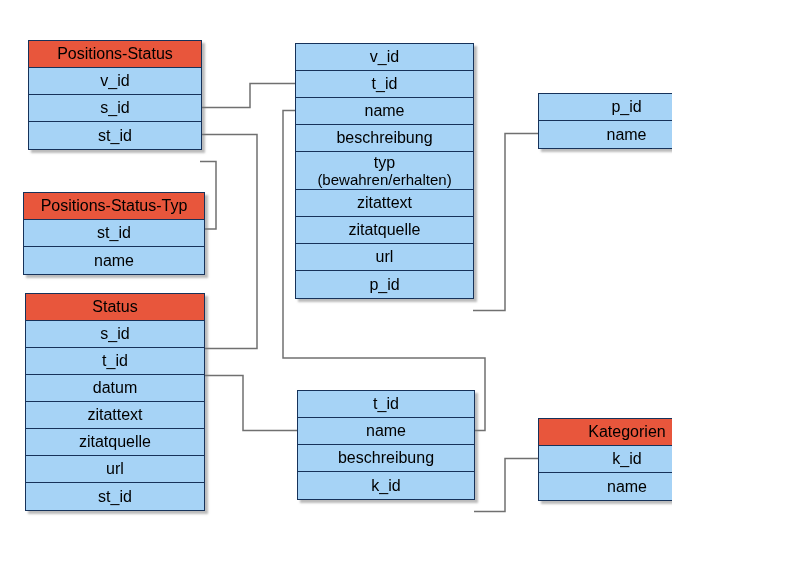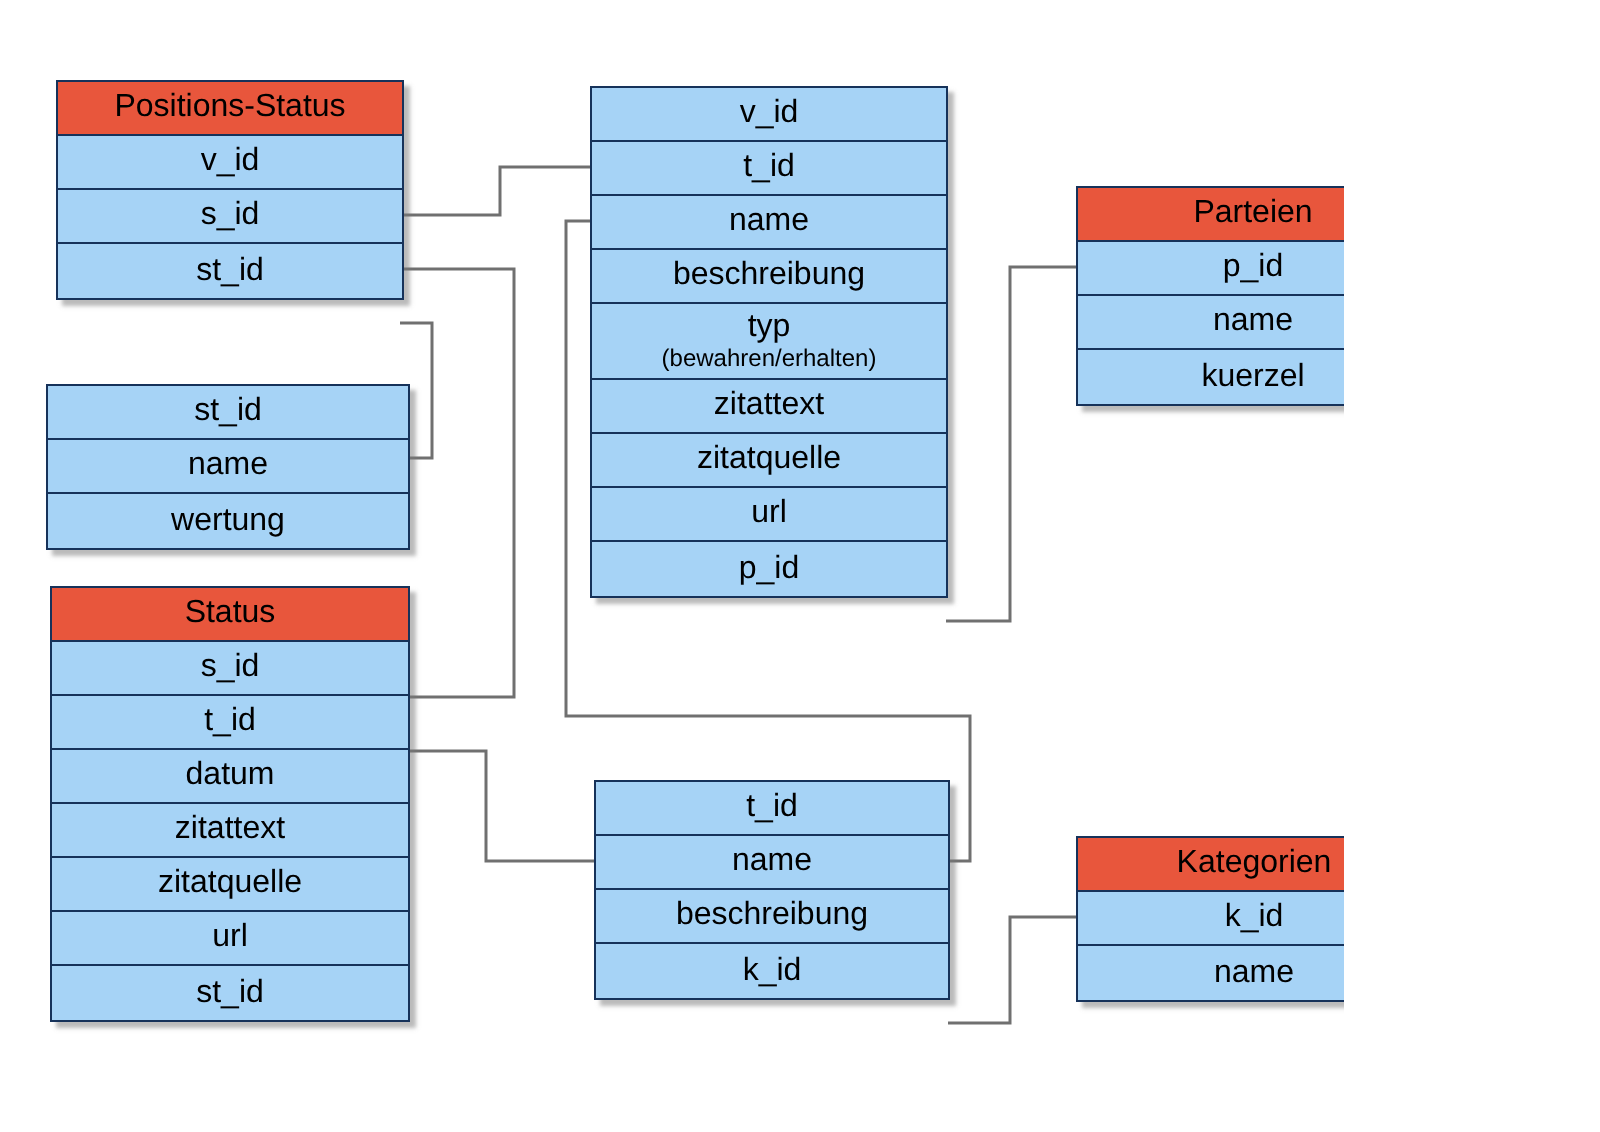--- a/index.html
+++ b/index.html
@@ -46,21 +46,21 @@
     display:flex;align-items:center;justify-content:center;
     font-size:16px;line-height:1;
   }
   .row:last-child{border-bottom:none;}
   .row-typ{
     height:38px;
     flex-direction:column;
     justify-content:center;
   }
   .row-typ .note{
-    font-size:12px;
+    font-size:15px;
     margin-top:1px;
   }
 </style>
 </head>
 <body>
 
 <div class="canvas">
 
   <svg class="wires" viewBox="0 0 800 566" xmlns="http://www.w3.org/2000/svg">
       <polyline points="200,107.5 250,107.5 250,83.5 296,83.5" fill="none" stroke="#707070" stroke-width="1.5"></polyline>
@@ -73,23 +73,23 @@
     </svg>
 
   <div class="tbl" style="left:28px;top:40px;width:172px">
     <div class="hdr">Positions-Status</div>
     <div class="row">v_id</div>
     <div class="row">s_id</div>
     <div class="row">st_id</div>
   </div>
 
   <div class="tbl" style="left:23px;top:192px;width:180px">
+    <div class="hdr">Positions-Status-Typ</div>
     <div class="row">st_id</div>
     <div class="row">name</div>
-    <div class="row">wertung</div>
   </div>
 
   <div class="tbl" style="left:25px;top:293px;width:178px">
     <div class="hdr">Status</div>
     <div class="row">s_id</div>
     <div class="row">t_id</div>
     <div class="row">datum</div>
     <div class="row">zitattext</div>
     <div class="row">zitatquelle</div>
     <div class="row">url</div>
@@ -105,24 +105,22 @@
       <span>typ</span>
       <span class="note">(bewahren/erhalten)</span>
     </div>
     <div class="row">zitattext</div>
     <div class="row">zitatquelle</div>
     <div class="row">url</div>
     <div class="row">p_id</div>
   </div>
 
   <div class="tbl" style="left:538px;top:93px;width:175px">
-    <div class="hdr">Parteien</div>
     <div class="row">p_id</div>
     <div class="row">name</div>
-    <div class="row">kuerzel</div>
   </div>
 
   <div class="tbl" style="left:297px;top:390px;width:176px">
     <div class="row">t_id</div>
     <div class="row">name</div>
     <div class="row">beschreibung</div>
     <div class="row">k_id</div>
   </div>
 
   <div class="tbl" style="left:538px;top:418px;width:176px">

